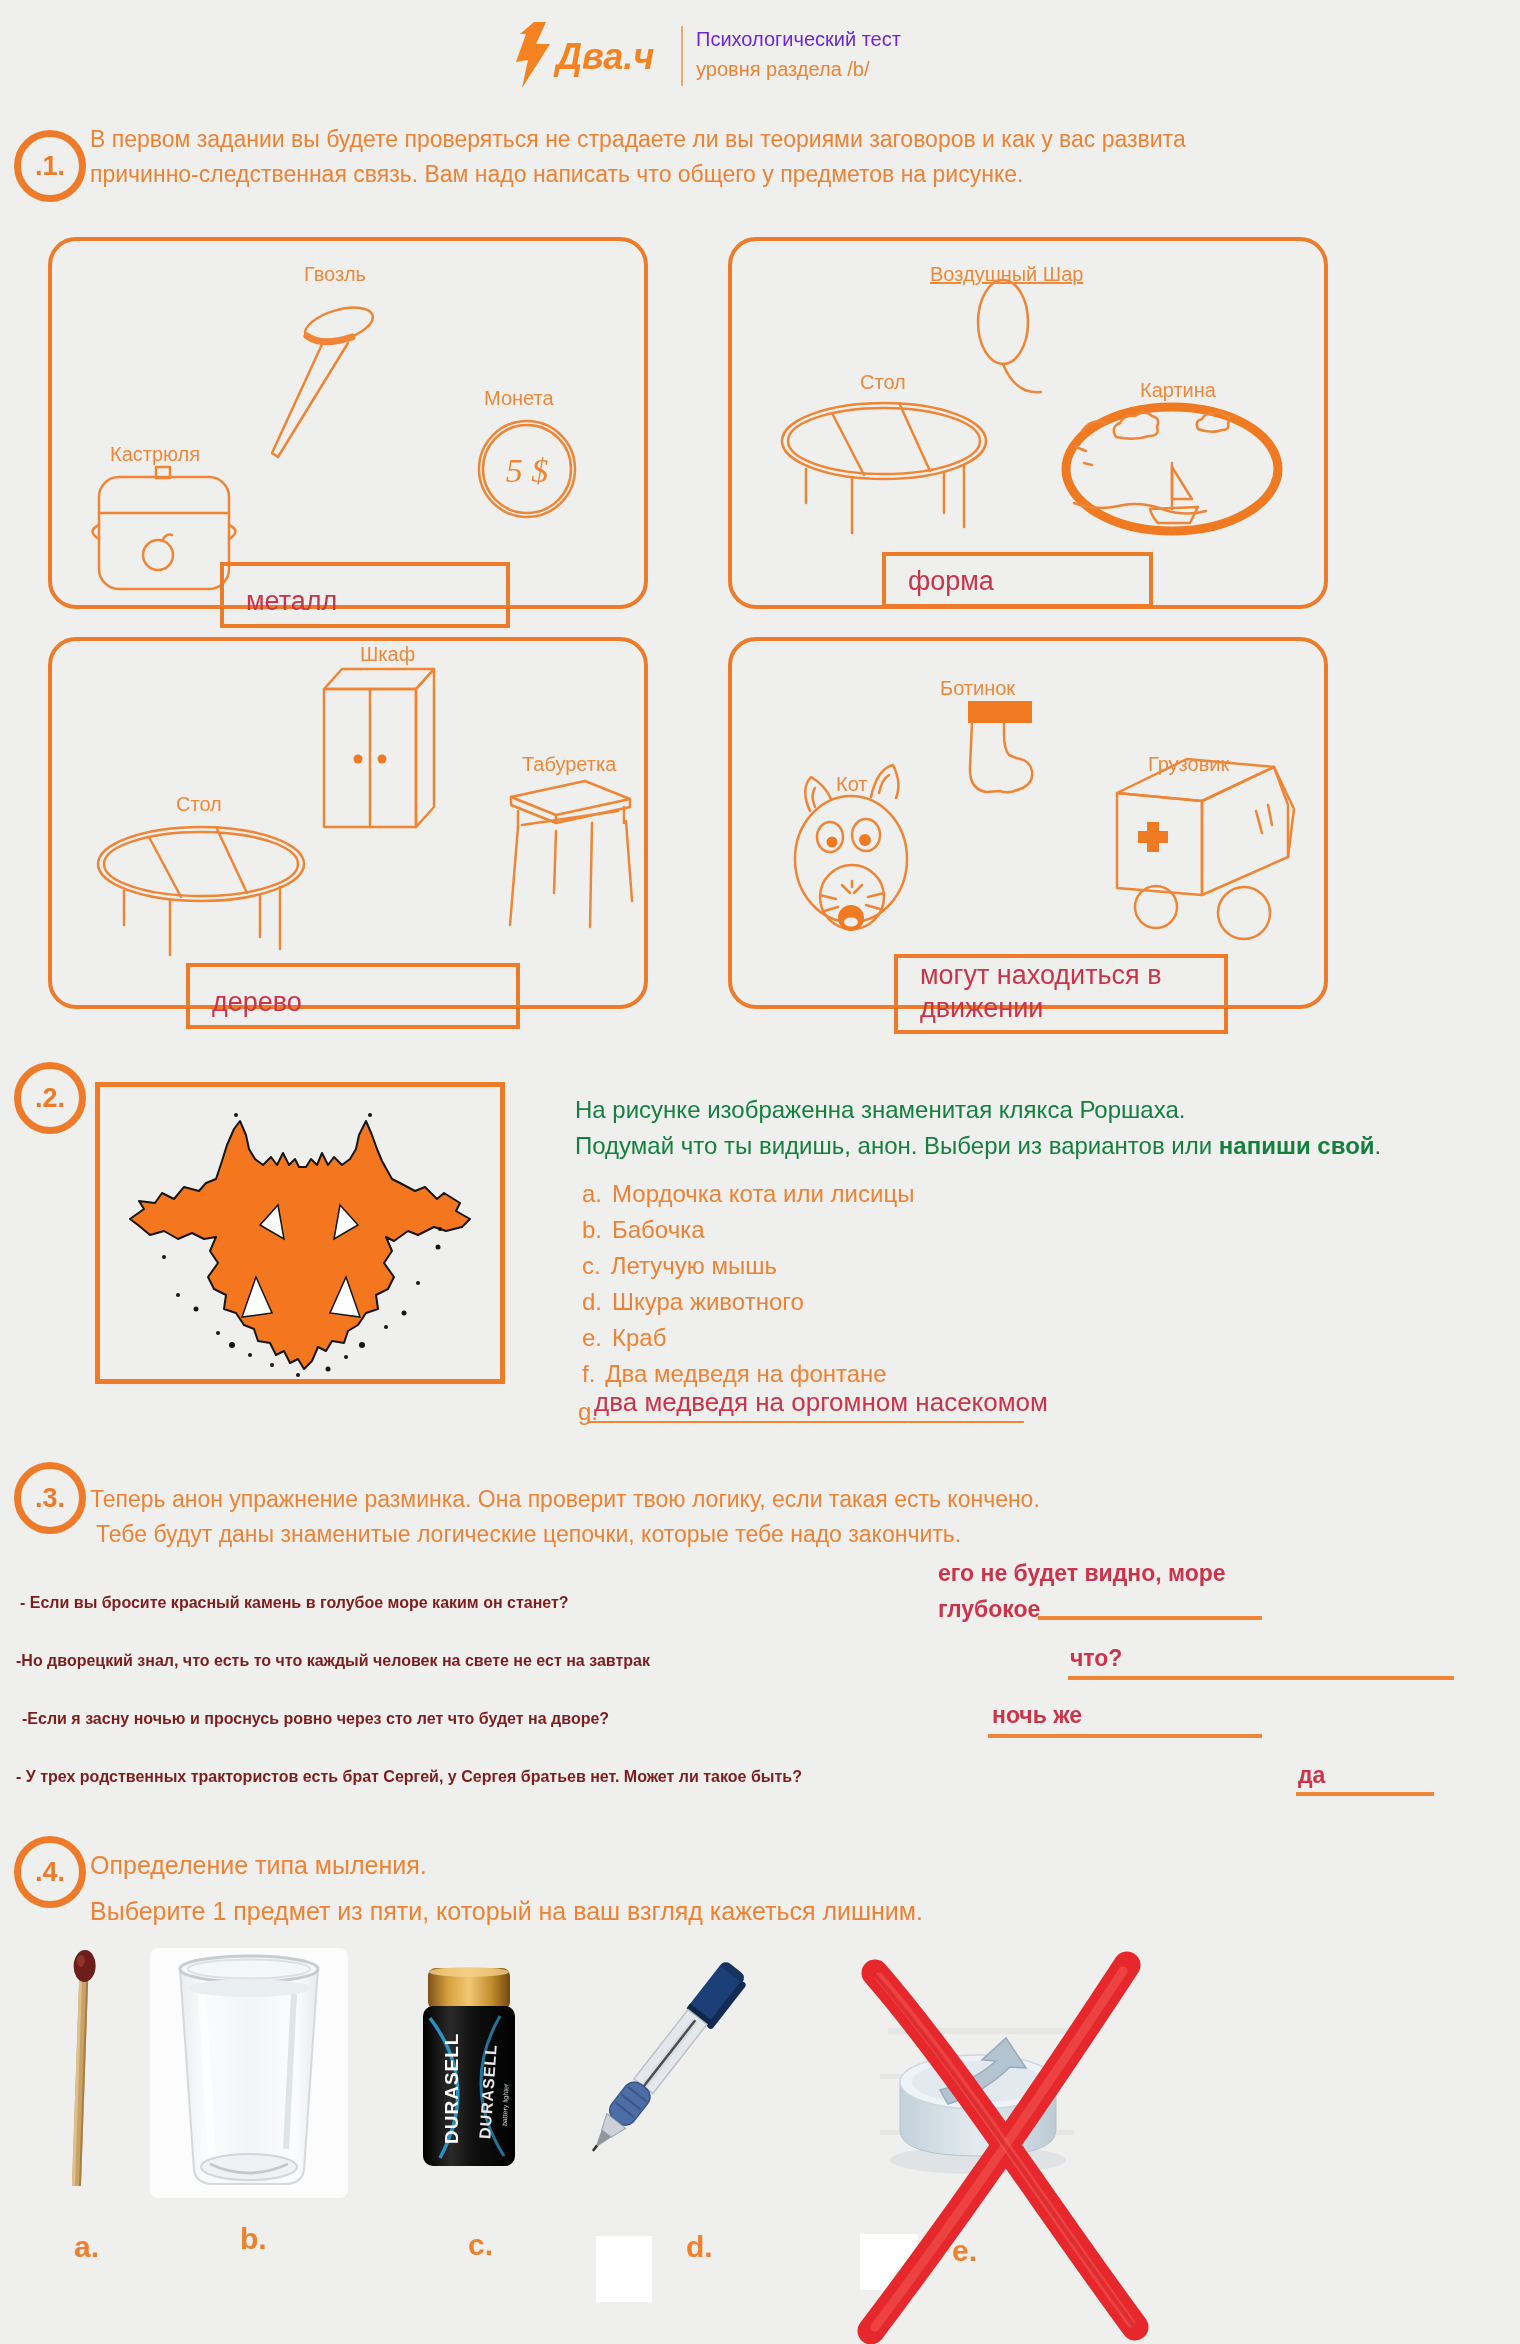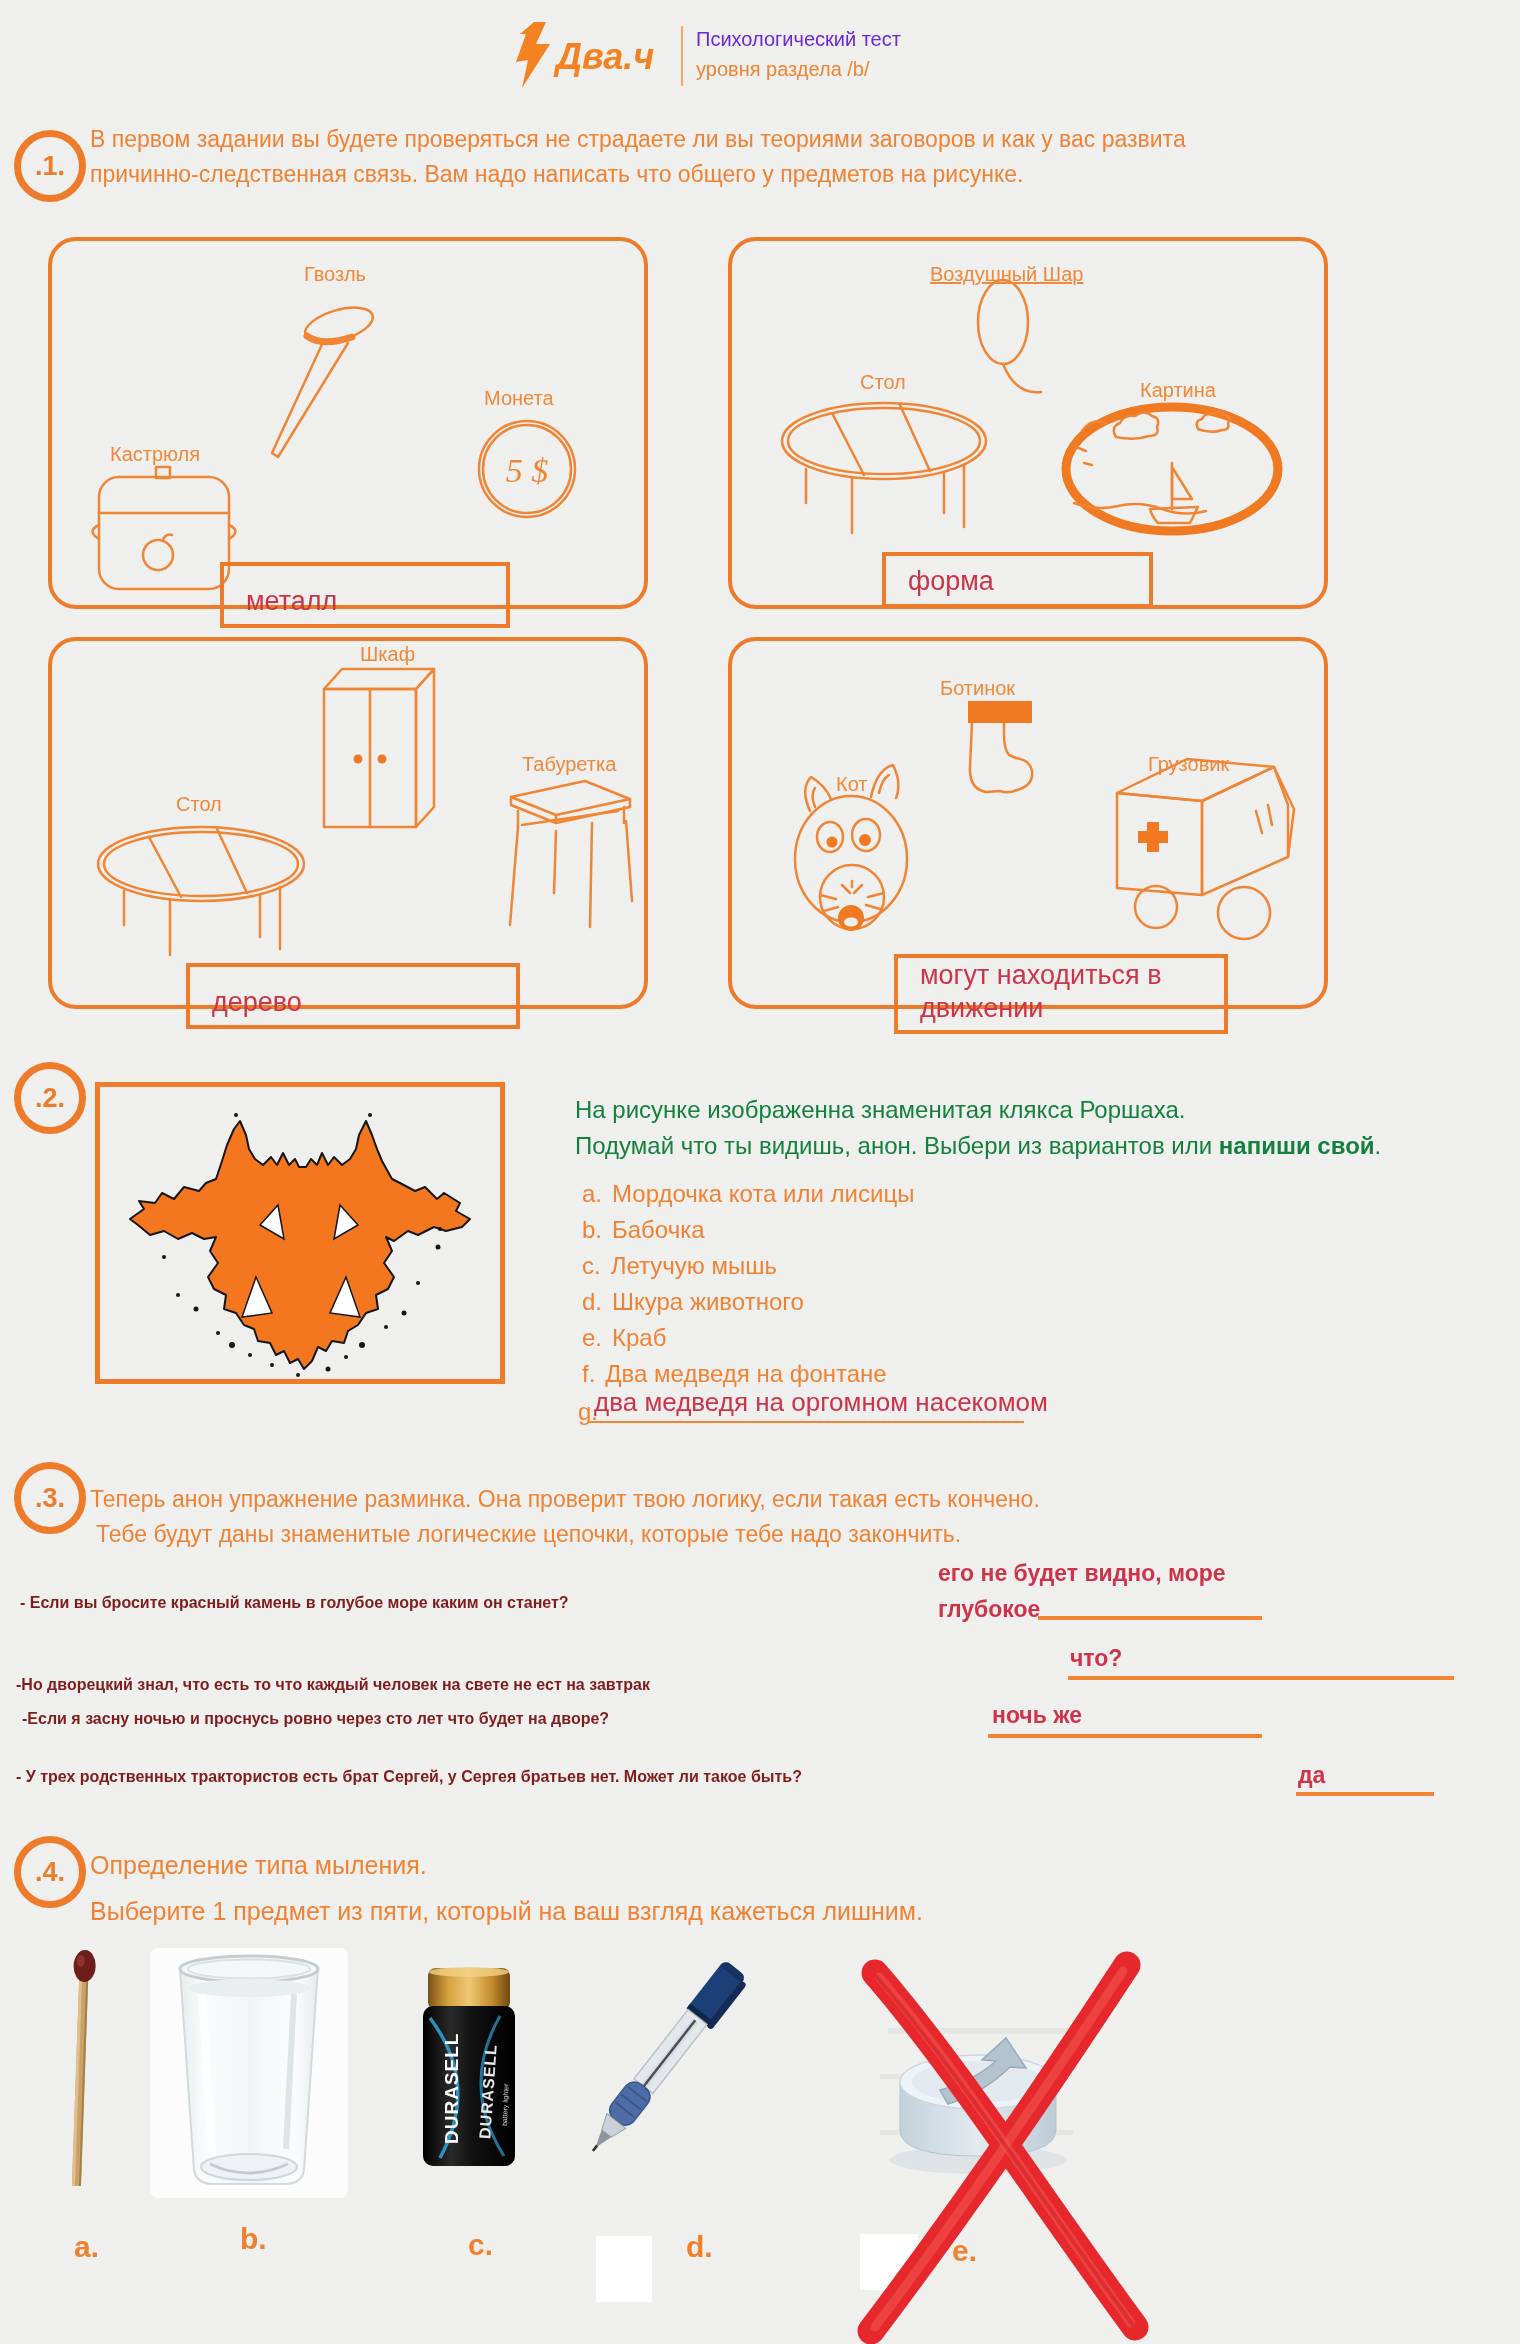--- a/index.html
+++ b/index.html
@@ -283,21 +283,21 @@
       <span>.3.</span>
     </div>
   <div class="abs intro" style="left:90px;top:1482px;">Теперь анон упражнение разминка.  Она проверит твою логику, если такая есть кончено.</div>
   <div class="abs intro" style="left:96px;top:1517px;">Тебе будут даны знаменитые логические цепочки, которые тебе надо закончить.</div>
 
   <div class="abs q" style="left:20px;top:1594px;">- Если вы бросите красный камень в голубое море каким он станет?</div>
   <div class="abs hand3" style="left:938px;top:1560px;">его не будет видно, море</div>
   <div class="abs hand3" style="left:938px;top:1596px;">глубокое</div>
   <div class="abs uline" style="left:1038px;top:1616px;width:224px;"></div>
 
-  <div class="abs q" style="left:16px;top:1652px;margin-top:24px;">-Но дворецкий знал, что есть то что каждый человек на свете не ест на завтрак</div>
+  <div class="abs q" style="left:16px;top:1652px;">-Но дворецкий знал, что есть то что каждый человек на свете не ест на завтрак</div>
   <div class="abs hand3" style="left:1070px;top:1645px;">что?</div>
   <div class="abs uline" style="left:1068px;top:1676px;width:386px;"></div>
 
   <div class="abs q" style="left:22px;top:1710px;">-Если я засну ночью и проснусь ровно через сто лет что будет на дворе?</div>
   <div class="abs hand3" style="left:992px;top:1702px;">ночь же</div>
   <div class="abs uline" style="left:988px;top:1734px;width:274px;"></div>
 
   <div class="abs q" style="left:16px;top:1768px;">- У трех родственных трактористов есть брат Сергей, у Сергея братьев нет. Может ли такое быть?</div>
   <div class="abs hand3" style="left:1298px;top:1762px;">да</div>
   <div class="abs uline" style="left:1296px;top:1792px;width:138px;"></div>

